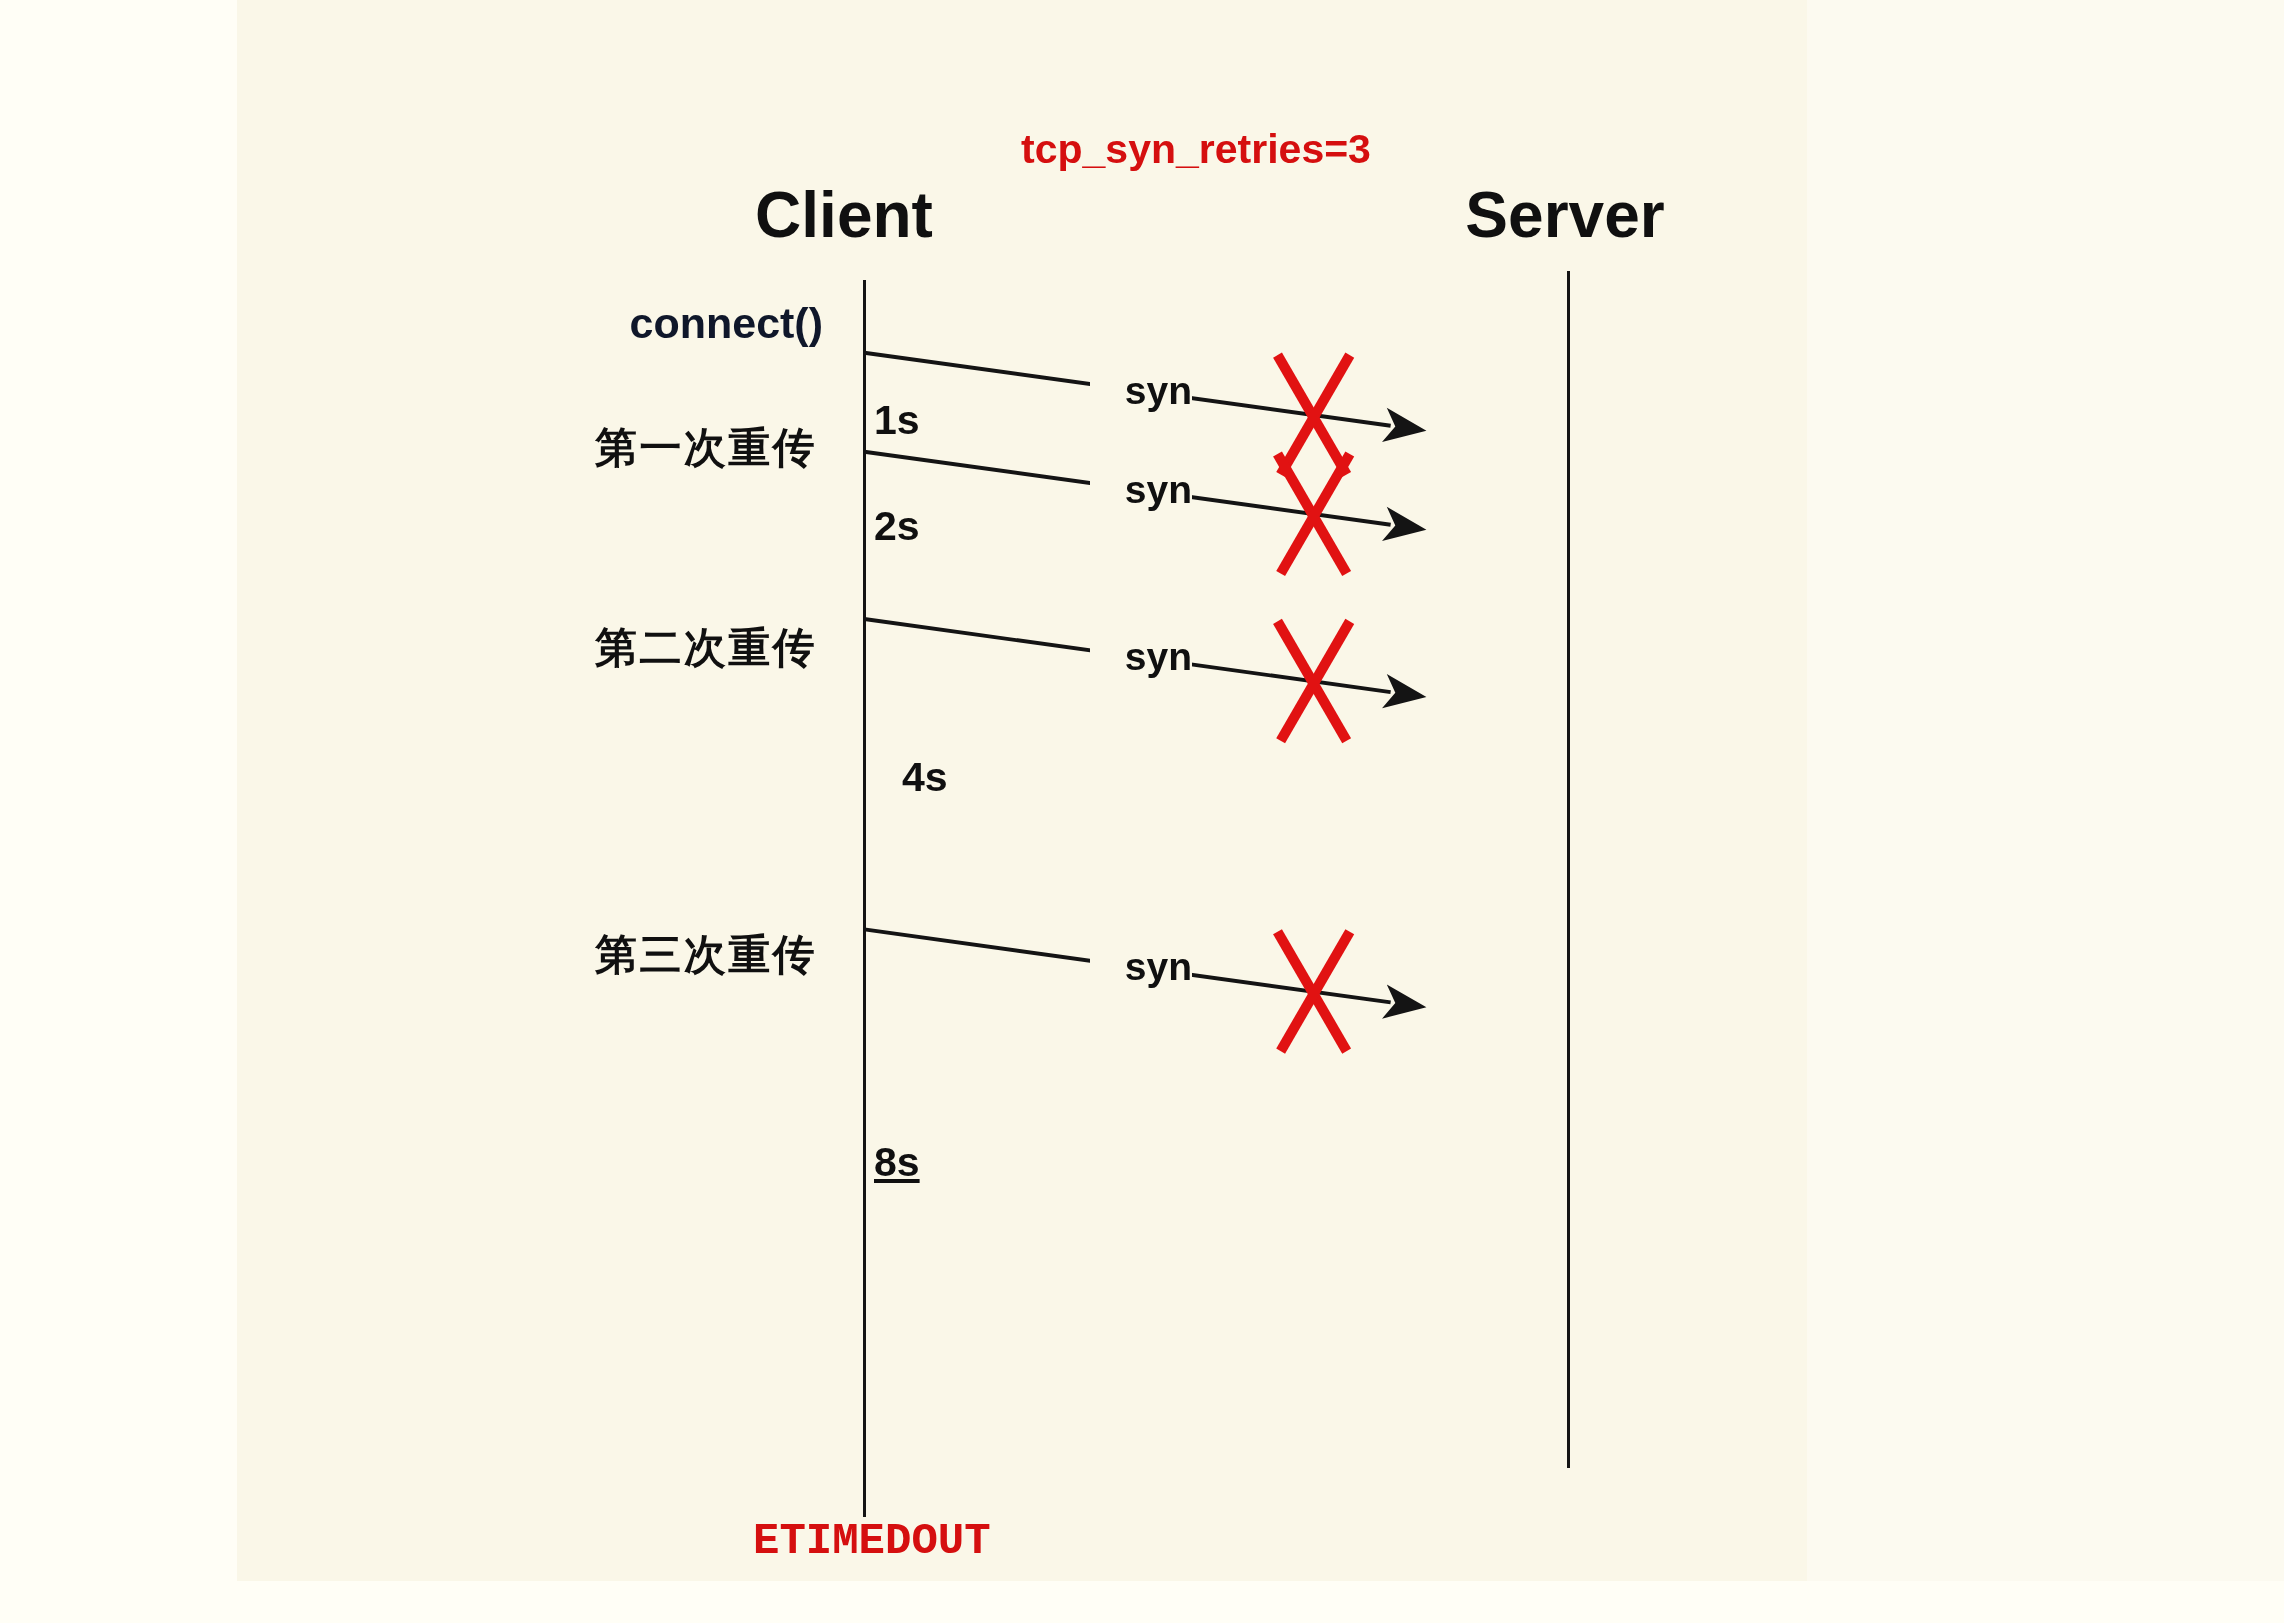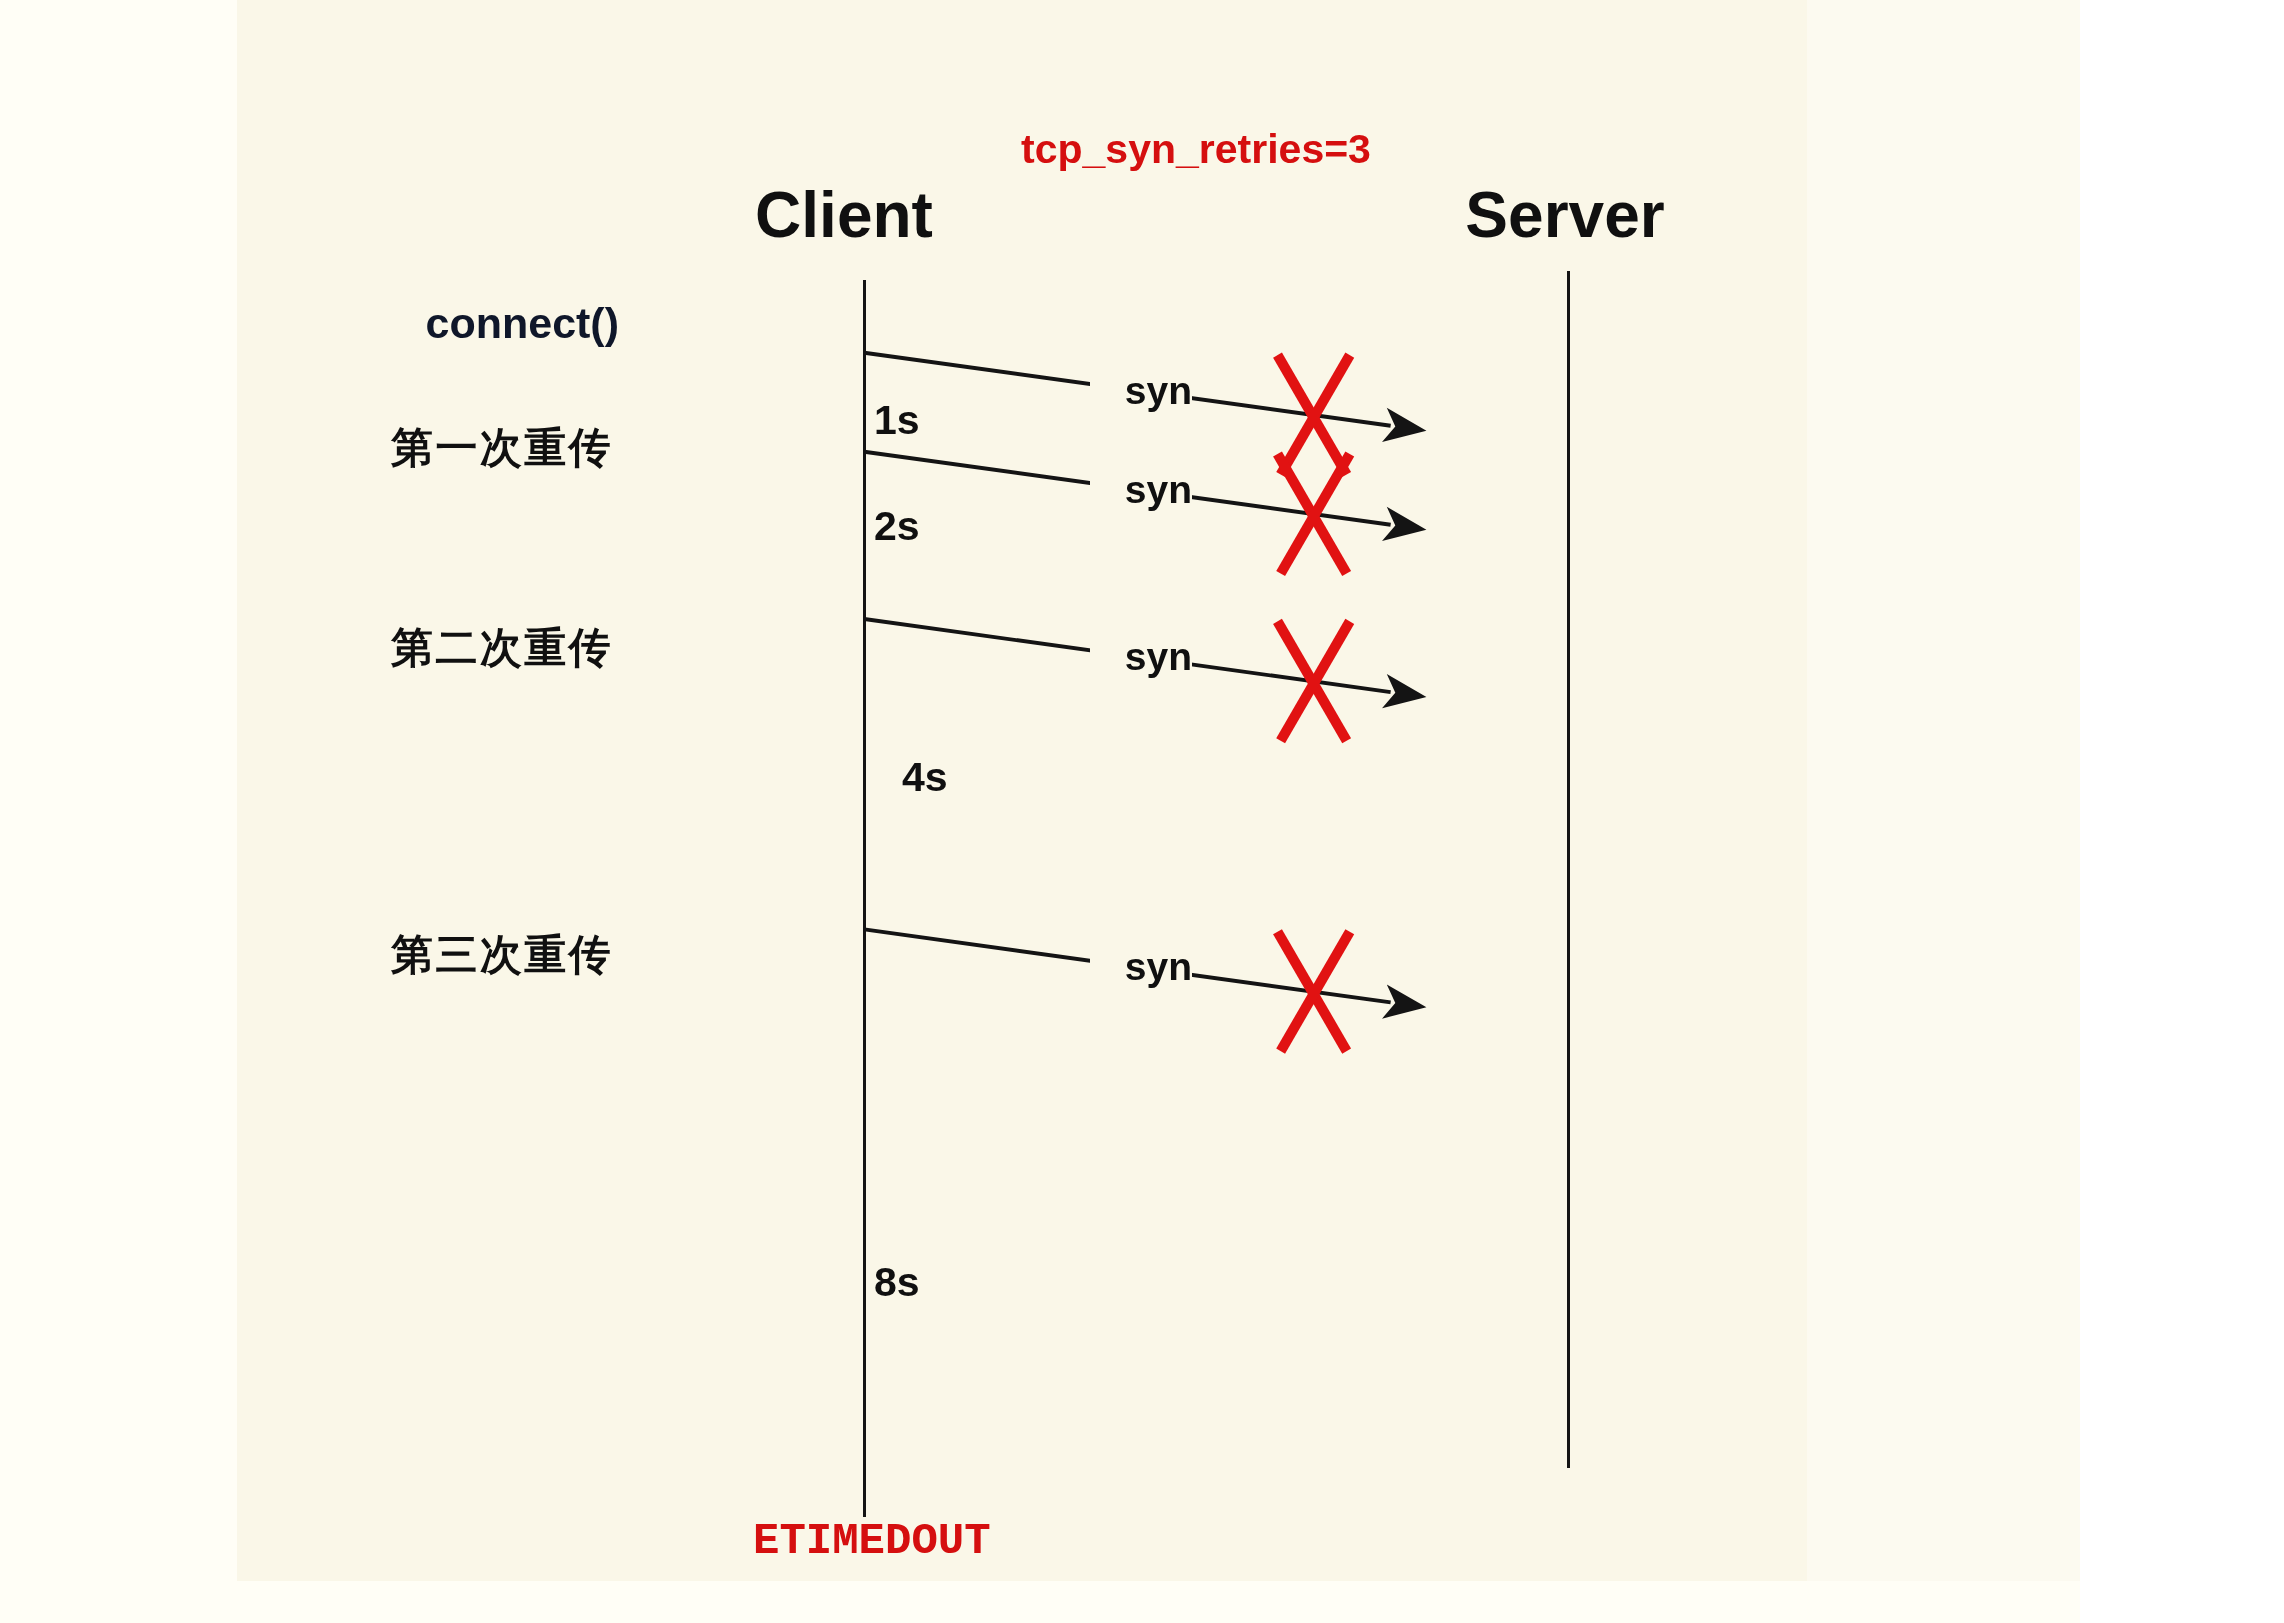--- a/index.html
+++ b/index.html
@@ -2,21 +2,21 @@
 <html style="font-size:12.6px"><head>
 <meta charset="utf-8">
 <style>
   html, body {
     margin: 0;
     padding: 0;
     background: #ffffff;
   }
   .canvas {
     position: relative;
-    width: 2080px;
+    width: 2284px;
     height: 1623px;
     background: #faf7e8;
     overflow: hidden;
     font-family: "Liberation Sans", "DejaVu Sans", sans-serif;
     font-weight: 700;
     color: #101010;
   }
   .strip-left {
     position: absolute;
     left: 0; top: 0;
@@ -77,21 +77,21 @@
   .retry-3 { top: 906px; margin-top: 28px; }
   .timer-label {
     left: 874px;
     font-size: 41px;
     line-height: 1;
     white-space: nowrap;
   }
   .timer-1 { top: 400px; }
   .timer-2 { top: 506px; }
   .timer-3 { top: 757px; margin-left: 28px; }
-  .timer-4 { top: 1262px; }
+  .timer-4 { top: 1142px; text-decoration: underline; }
   .timeout-label {
     left: 753px; top: 1516px;
     font-size: 44px;
     color: #d50f0f;
     white-space: nowrap;
     font-family: Liberation Mono, monospace;
   }
   .msg-label {
     position: absolute;
     left: 1090px;

